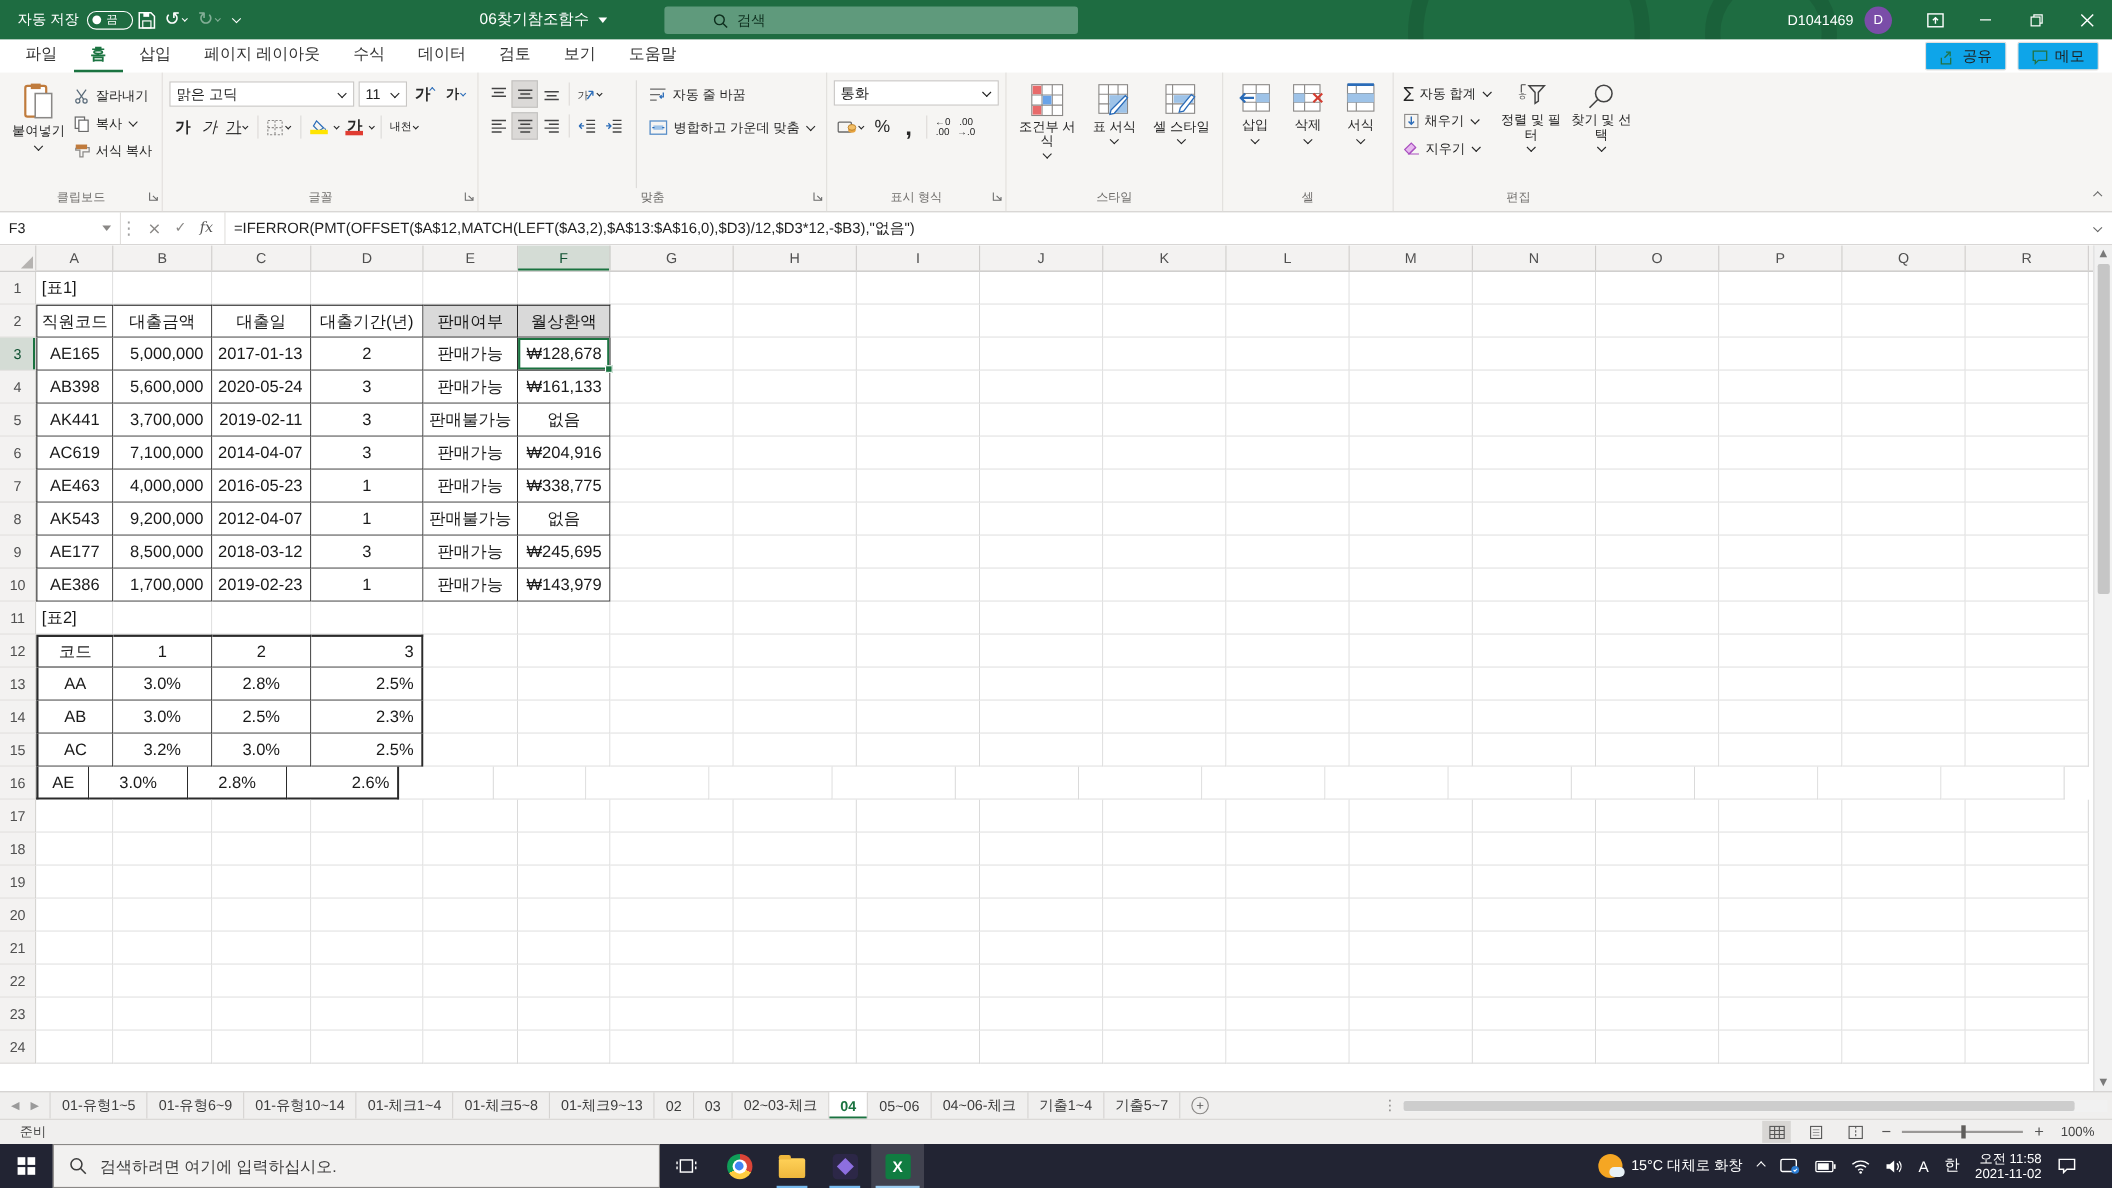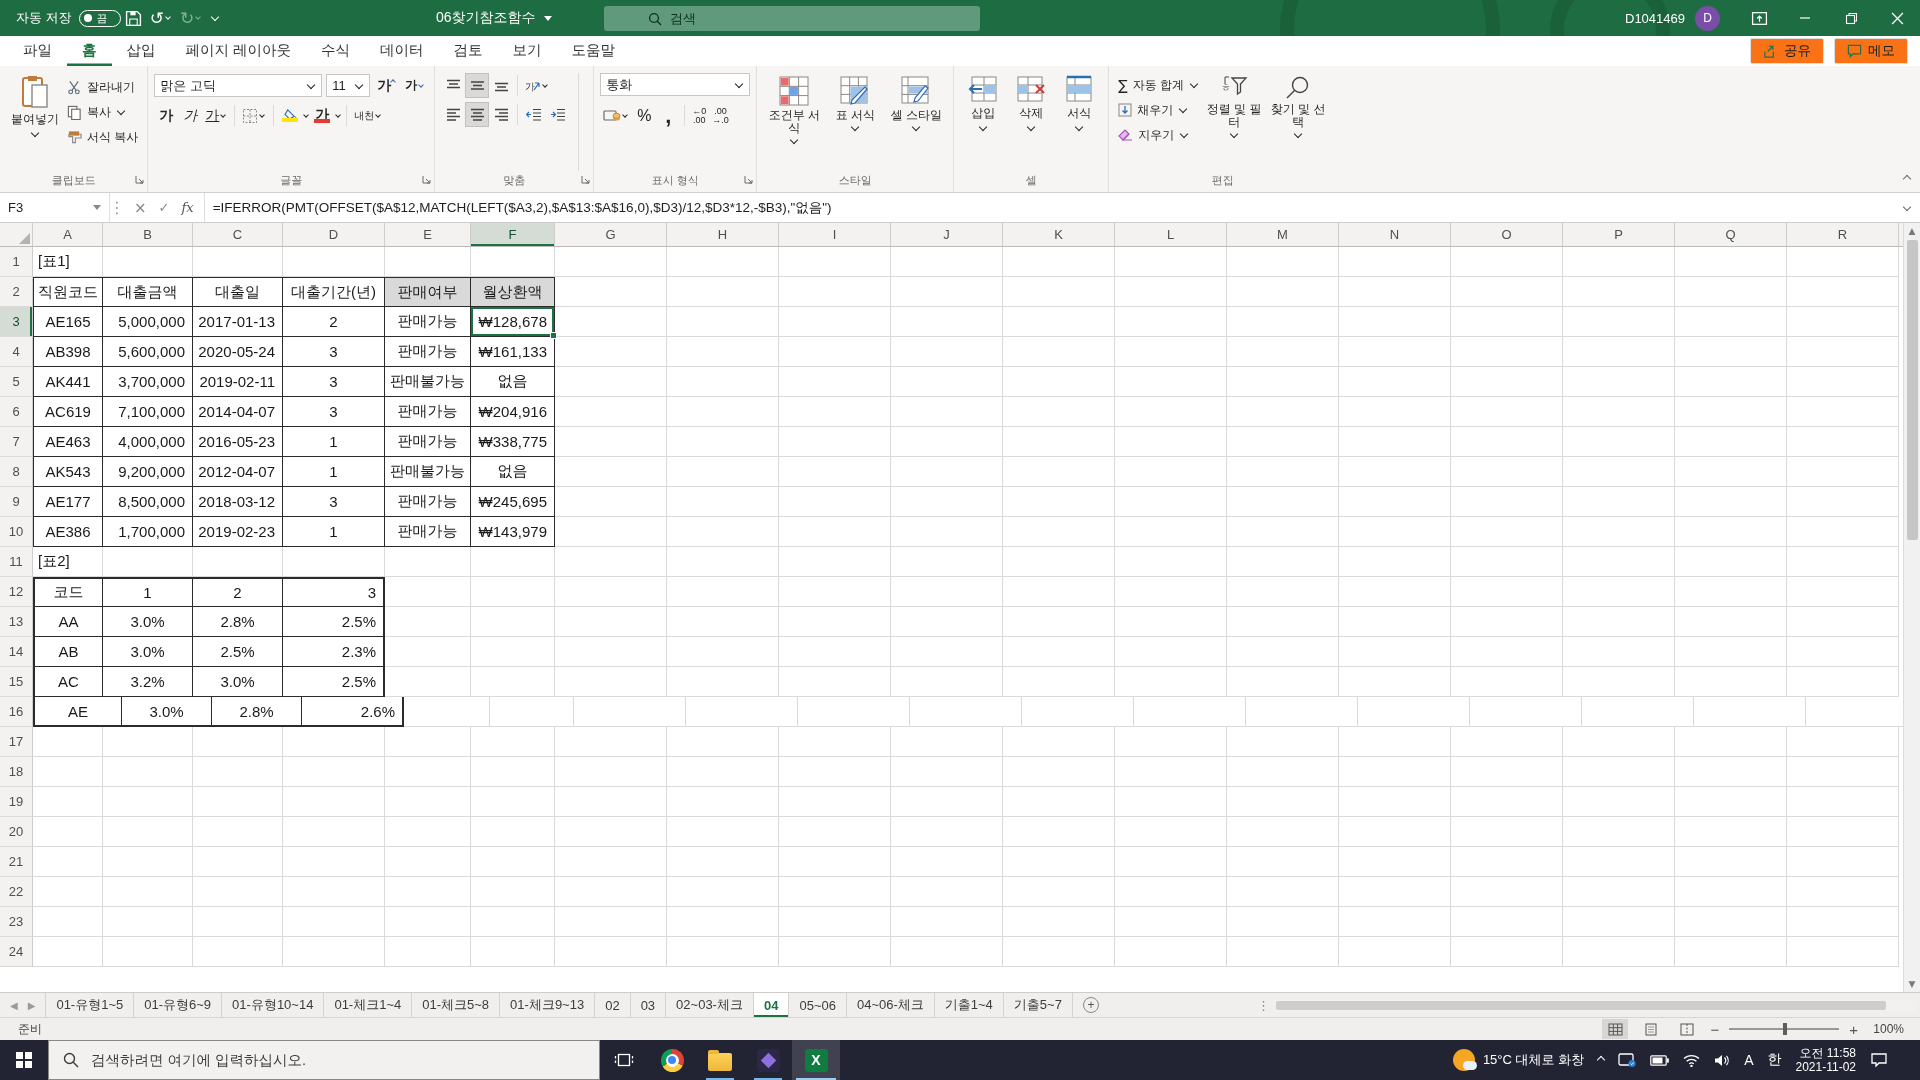--- a/index.html
+++ b/index.html
@@ -23,21 +23,21 @@
 .tb-search{position:absolute;left:604px;top:6px;width:376px;height:25px;background:#5f9a7c;border-radius:3px;display:flex;align-items:center;padding-left:44px;gap:8px;color:#0e2f1e;font-size:13px;z-index:2}
 .tb-right{position:absolute;right:0;top:0;height:36px;display:flex;align-items:center;z-index:2}
 .userid{font-size:13px;margin-right:10px}
 .avatar{width:25px;height:25px;border-radius:50%;background:#7a4da8;color:#fff;display:flex;align-items:center;justify-content:center;font-size:12px;margin-right:16px}
 .winbtn{width:46px;height:36px;display:flex;align-items:center;justify-content:center}
 
 .tabrow{flex:0 0 30px;background:#fff;display:flex;align-items:flex-end;position:relative;padding-left:8px}
 .rtab{padding:0 15px;font-size:14.5px;color:#333;height:30px;line-height:29px}
 .rtab.active{color:#1a7340;font-weight:bold;box-shadow:inset 0 -2.5px 0 #1a7340}
 .tr-right{position:absolute;right:12px;bottom:2px;display:flex;gap:10px}
-.pillbtn{display:flex;align-items:center;gap:6px;padding:3px 12px;font-size:13.5px;color:#1f1f1f;background:#f97316;border:1px solid #e1dfdd;border-radius:2px}
+.pillbtn{display:flex;align-items:flex-end;gap:6px;padding:3px 12px;font-size:13.5px;color:#1f1f1f;background:#0ea5e9;border:1px solid #e1dfdd;border-radius:2px}
 
 .ribbon{flex:0 0 127px;background:#f6f5f3;border-bottom:1px solid #d2d0ce;display:flex;position:relative}
 .rgroup{display:flex;flex-direction:column;border-right:1px solid #e1dfdc;padding:5px 6px 0}
 .rg-body{flex:1;display:flex;align-items:flex-start}
 .rg-label{height:19px;font-size:11px;color:#6e6c6a;text-align:center;line-height:15px;position:relative;margin:0 -6px}
 .launcher{position:absolute;right:3px;bottom:4px}
 .bigbtn{display:flex;flex-direction:column;align-items:center;width:58px;font-size:12px;color:#262626;gap:2px;padding-top:4px}
 .srow{display:flex;align-items:center;gap:5px;font-size:12px;color:#262626;height:24px;padding:0 3px}
 .mini{display:flex;align-items:center;justify-content:center;height:25px;min-width:24px;padding:0 3px;color:#262626}
 .combo{background:#fff;border:1px solid #c8c6c4;height:23px;display:flex;align-items:center;font-size:13px;padding:0 5px;color:#1f1f1f;justify-content:space-between}
@@ -399,20 +399,38 @@
               </span>
             <span class="mini">
                 <svg class="ic" width="16" height="13" viewBox="0 0 16 13">
                   <path d="M7 1.5h8M7 5h8M7 8.5h8M7 12h8" stroke="#444" stroke-width="1.2"></path>
                   <path d="M1 6.5h4M3 4l2.4 2.5L3 9" stroke="#2b6cb8" fill="none" stroke-width="1.2"></path>
                 </svg>
               </span>
           </div>
         </div>
         <span class="vr" style="margin:2px 8px"></span>
+        <div class="stackcol" style="gap:6px;padding-top:3px">
+          <div class="srow">
+            <svg class="ic" width="16" height="14" viewBox="0 0 16 14">
+                <path d="M1 2h14M1 7h9M1 12h6" stroke="#6a6a6a" stroke-width="1.3"></path>
+                <path d="M13 5v4h-3M11.5 7.5L10 9l1.5 1.5" stroke="#2b6cb8" fill="none" stroke-width="1.2"></path>
+              </svg>
+            <span>자동 줄 바꿈</span>
+          </div>
+          <div class="srow">
+            <svg class="ic" width="17" height="14" viewBox="0 0 17 14">
+                <rect x="1" y="1" width="15" height="12" fill="none" stroke="#5a8fc8" stroke-width="1.2"></rect>
+                <rect x="4" y="5" width="9" height="4" fill="#9ec3e8"></rect>
+                <path d="M3 7h2M14 7h-2" stroke="#2b6cb8" stroke-width="1.2"></path>
+              </svg>
+            <span>병합하고 가운데 맞춤</span>
+            <span class="cv"></span>
+          </div>
+        </div>
       </div>
       <div class="rg-label"><span>맞춤</span>
         <span class="launcher"><svg width="9" height="9" viewBox="0 0 9 9">
               <path d="M1 1v7h7M4 4l4 4M8 5v3h-3" fill="none" stroke="#6a6a6a"></path>
             </svg></span>
       </div>
     </div>
 
     <div class="rgroup">
       <div class="rg-body">
@@ -931,21 +949,21 @@
             <div class="gc" style="width: 112px;"></div>
             <div class="gc" style="width: 112px;"></div>
             <div class="gc" style="width: 112px;"></div>
             <div class="gc" style="width: 112px;"></div>
             <div class="gc" style="width: 112px;"></div>
             <div class="gc" style="width: 112px;"></div>
             <div class="gc" style="width: 112px;"></div>
           </div>
           <div class="grow">
             <div class="rowh">16</div>
-            <div class="gc ac" style="width: 89px; border-right: 1px solid rgb(43, 43, 43); border-bottom: 2px solid rgb(43, 43, 43); border-left: 2px solid rgb(43, 43, 43);">AE</div>
+            <div class="gc ac" style="width: 48px; border-right: 1px solid rgb(43, 43, 43); border-bottom: 2px solid rgb(43, 43, 43); border-left: 2px solid rgb(43, 43, 43);">AE</div>
             <div class="gc ac" style="width: 90px; border-right: 1px solid rgb(43, 43, 43); border-bottom: 2px solid rgb(43, 43, 43);">3.0%</div>
             <div class="gc ac" style="width: 90px; border-right: 1px solid rgb(43, 43, 43); border-bottom: 2px solid rgb(43, 43, 43);">2.8%</div>
             <div class="gc ar" style="width: 102px; border-right: 2px solid rgb(43, 43, 43); border-bottom: 2px solid rgb(43, 43, 43);">2.6%</div>
             <div class="gc" style="width: 86px;"></div>
             <div class="gc" style="width: 84px;"></div>
             <div class="gc" style="width: 112px;"></div>
             <div class="gc" style="width: 112px;"></div>
             <div class="gc" style="width: 112px;"></div>
             <div class="gc" style="width: 112px;"></div>
             <div class="gc" style="width: 112px;"></div>

